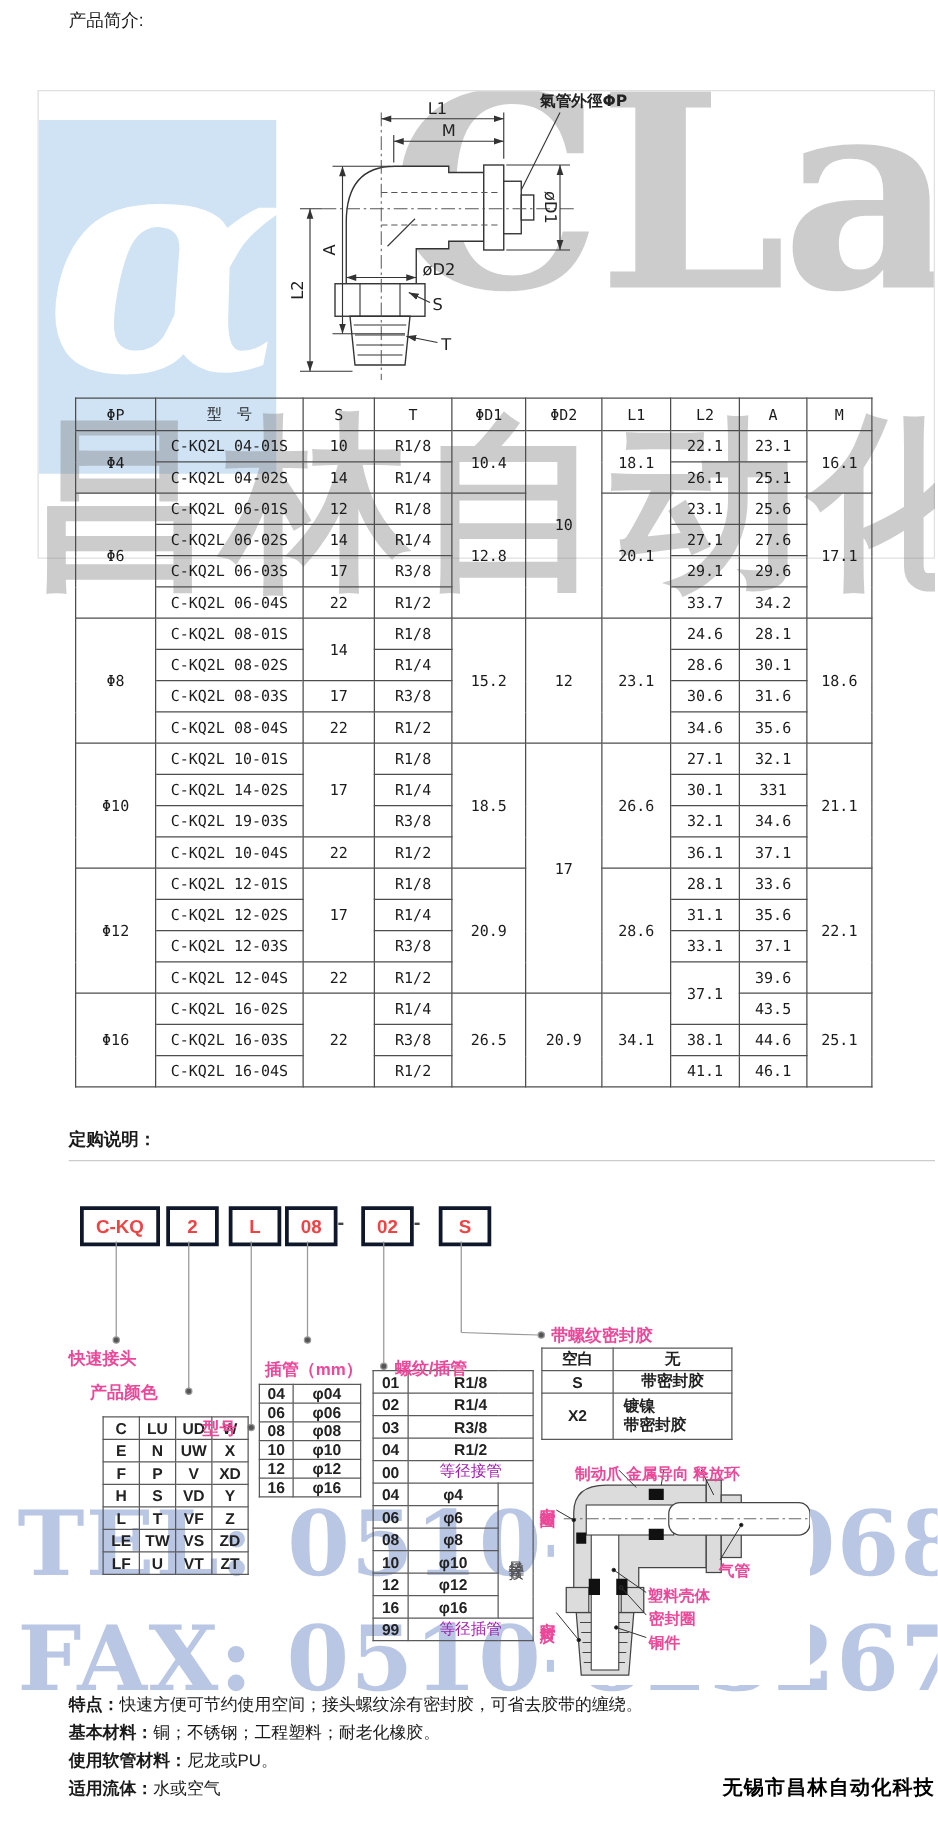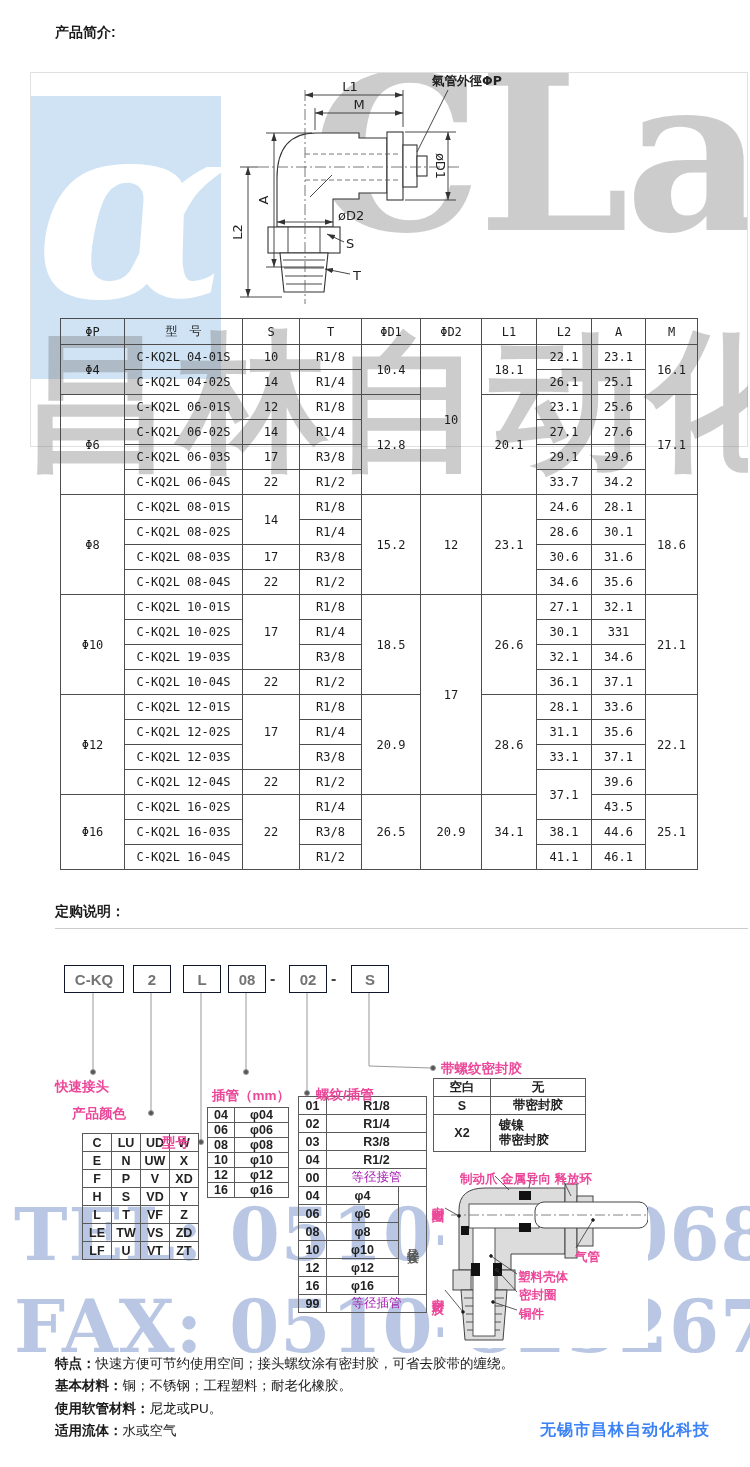--- a/index.html
+++ b/index.html
@@ -13,51 +13,51 @@
   .alpha{position:absolute;left:5px;top:-35px;font:italic bold 250px "DejaVu Serif",serif;color:#fff}
   .brand{position:absolute;left:280px;top:-45px;font:bold 215px "DejaVu Serif",serif;
          color:rgba(158,158,158,.52);letter-spacing:-4px;white-space:nowrap}
   .cnwm{left:22px;top:318px;width:726px;height:165px;overflow:hidden}
   .cnwm span{font:bold 150px "Liberation Sans",sans-serif;color:rgba(120,120,120,.38);
              letter-spacing:6px;white-space:nowrap;display:block;margin-top:-14px}
   .telwm,.faxwm{left:14px;width:760px;font:bold 72px "DejaVu Serif",serif;
                 color:rgba(128,153,206,.55);letter-spacing:1px;white-space:nowrap}
   .telwm{top:1192px}.faxwm{top:1284px}
   
-  .h-intro{left:55px;top:24px;font-size:14px;font-weight:bold}
+  .h-intro{left:55px;top:8px;font-size:14px;font-weight:normal}
   .h-order{left:55px;top:903px;font-size:14px;font-weight:bold}
   .rule{left:55px;top:928px;width:693px;height:1px;background:#ccc}
   
   table{border-collapse:collapse;table-layout:fixed;background:transparent}
   .spec{left:60px;top:318px;width:637px}
   .spec th,.spec td{border:1px solid #4d4d4d;text-align:center;padding:0;
        font:12px "DejaVu Sans Mono",monospace;color:#1c1c1c;height:24px;overflow:hidden}
   .spec th{height:25px;font-weight:normal}
   
-  .obox{top:965px;height:26px;border:1px solid #0f172a;display:flex;align-items:center;
-        justify-content:center;font:bold 15px "Liberation Sans",sans-serif;color:#737373}
+  .obox{top:965px;height:26px;border:3px solid #0f172a;display:flex;align-items:center;
+        justify-content:center;font:bold 15px "Liberation Sans",sans-serif;color:#ef4444}
   .dash{top:970px;font:bold 16px "Liberation Sans",sans-serif;color:#444}
   .lbl{font-weight:bold;font-size:13.5px;color:#ec4899;white-space:nowrap}
   .vert{writing-mode:vertical-rl;letter-spacing:2px}
   
   .mini td{border:1px solid #5a5a5a;text-align:center;padding:0;
            font:600 12.5px "Liberation Sans",sans-serif;color:#222;overflow:hidden}
   .ctab{left:82px;top:1133px;width:116px}  .ctab td{height:17px}
   .ttab{left:207px;top:1107px;width:81px}  .ttab td{height:14px}
   .rtab{left:298px;top:1096px;width:128px} .rtab td{height:17px}
   .rtab td.gray{color:#a21caf;font-weight:400}
   .rtab td.vcell{writing-mode:vertical-rl;font-weight:normal;color:#555;letter-spacing:1px}
   .stab{left:433px;top:1078px;width:152px} .stab td{height:15px}
   .stab td.tall{height:36px}
   .stab .two{line-height:1.2;text-align:left;padding-left:8px}
   
   .spec-lines{left:55px;top:1353px;width:690px;font-size:13.5px;line-height:22.3px}
   .spec-lines b{font-weight:bold}
-  .company{left:540px;top:1420px;width:208px;text-align:left;
-           font:bold 16px "Liberation Sans",sans-serif;color:#3b82f6;letter-spacing:1px}
+  .company{left:540px;top:1420px;width:208px;text-align:right;
+           font:bold 16px "Liberation Sans",sans-serif;color:#000000;letter-spacing:1px}
   svg text{font-family:"DejaVu Sans",sans-serif}
 </style>
 </head>
 <body>
 
 <div class="abs outer-box z1">
   <div class="blue-sq">
     <span class="alpha">α</span>
   </div>
   <div class="brand">CLair</div>
@@ -251,21 +251,21 @@
         <td rowspan="3">17</td>
         <td>R1/8</td>
         <td rowspan="4">18.5</td>
         <td rowspan="8">17</td>
         <td rowspan="4">26.6</td>
         <td>27.1</td>
         <td>32.1</td>
         <td rowspan="4">21.1</td>
       </tr>
       <tr>
-        <td>C-KQ2L 10-02S</td>
+        <td>C-KQ2L 14-02S</td>
         <td>R1/4</td>
         <td>30.1</td>
         <td>331</td>
       </tr>
       <tr>
         <td>C-KQ2L 19-03S</td>
         <td>R3/8</td>
         <td>32.1</td>
         <td>34.6</td>
       </tr>

